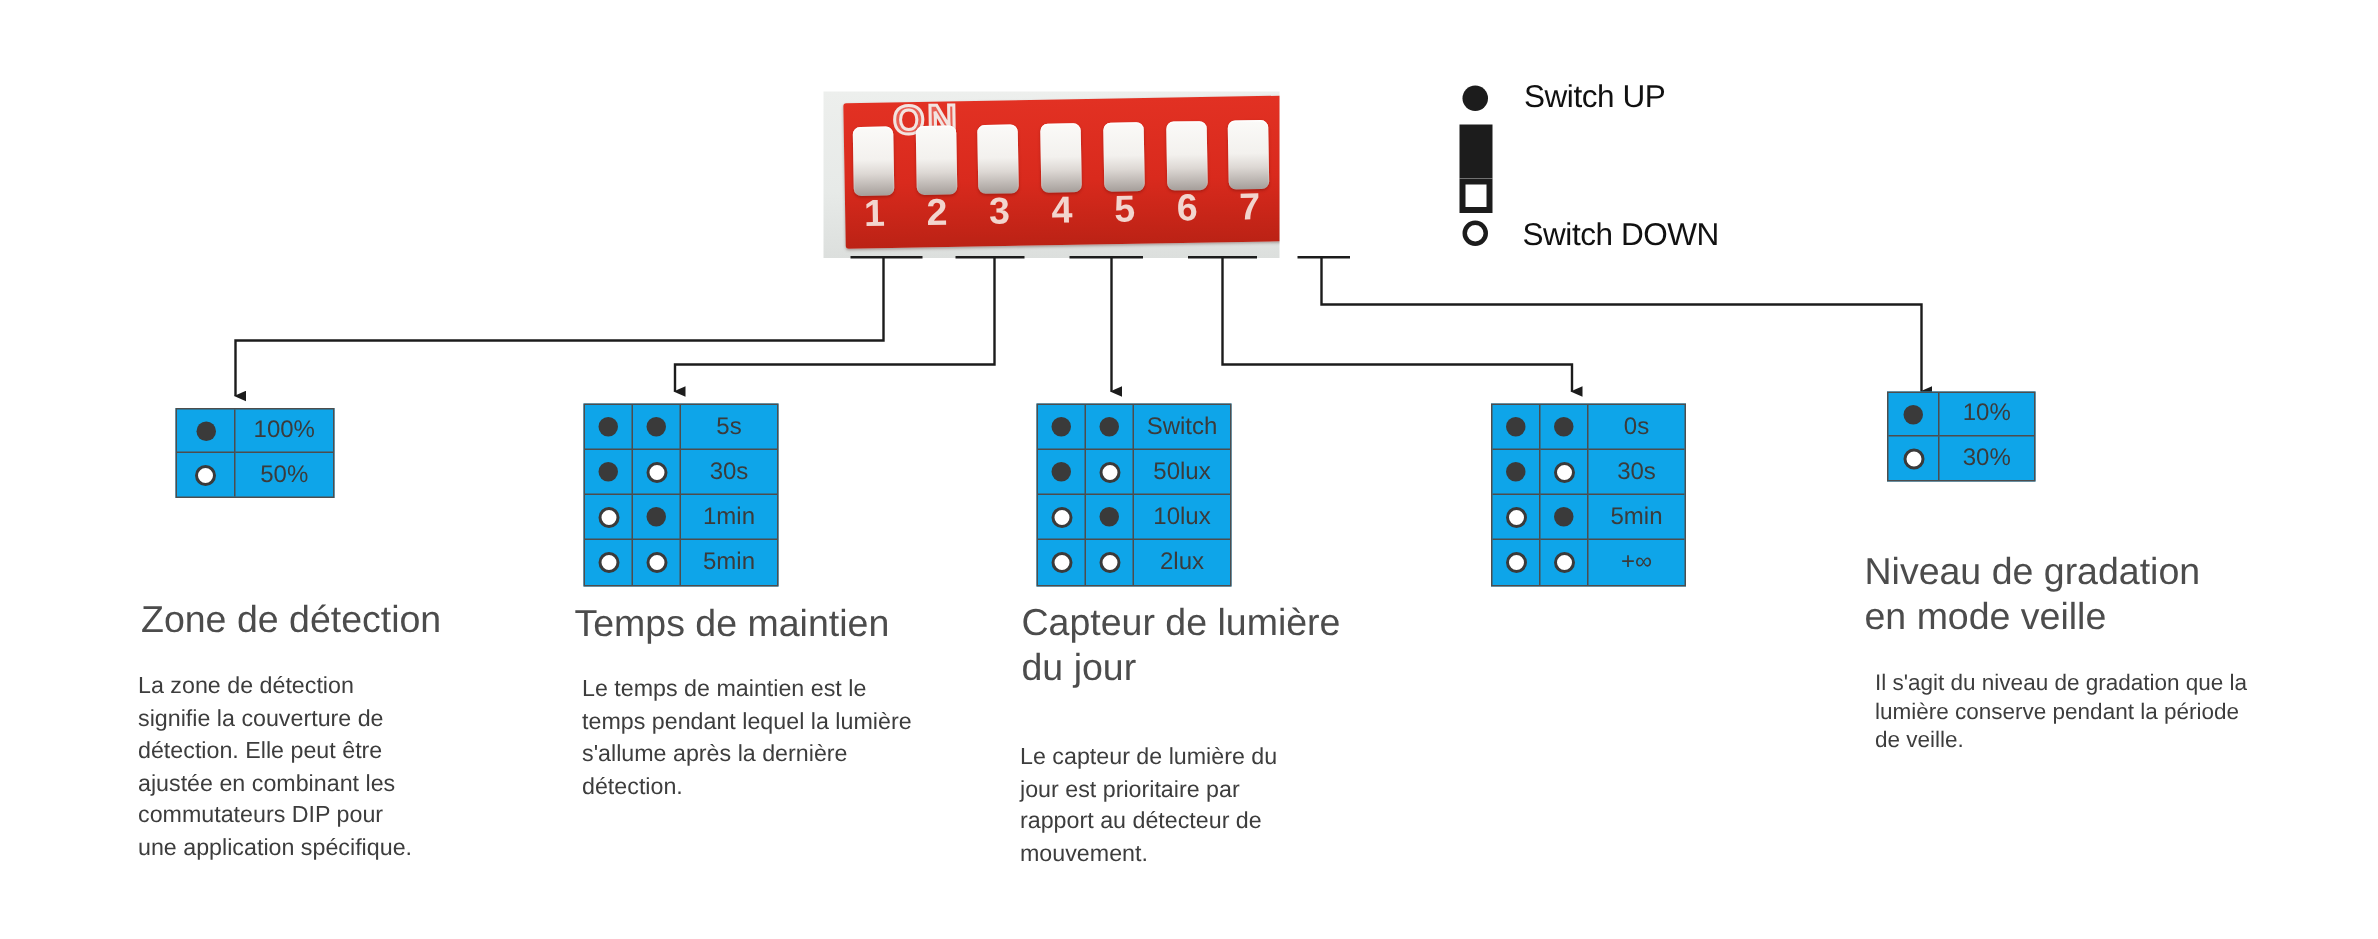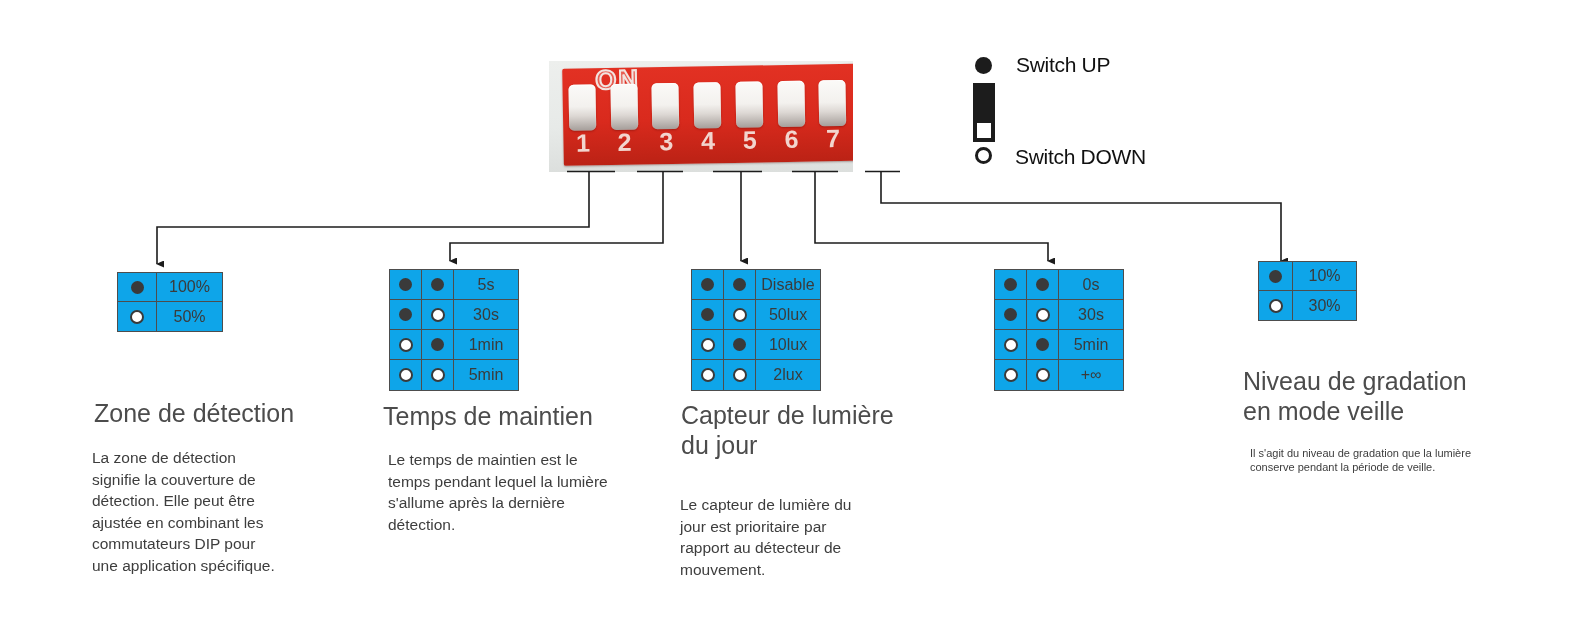--- a/index.html
+++ b/index.html
@@ -67,21 +67,21 @@
   .section-body{position:absolute;font-size:15.5px;color:#3d3d3d;line-height:1.39;}
   .t1{left:94px;top:398px;width:220px;}
   .b1{left:92px;top:447px;width:184px;}
   .t2{left:383px;top:401px;width:250px;}
   .b2{left:388px;top:449px;width:232px;}
   .t3{left:681px;top:400px;width:230px;}
   .b3{left:680px;top:494px;width:188px;}
   .t4{left:982px;top:401px;width:150px;}
   .b4{left:978px;top:481px;width:202px;}
   .t5{left:1243px;top:366px;width:245px;}
-  .b5{left:1250px;top:446px;width:250px;font-size:11px;line-height:1.28;}
+  .b5{left:1250px;top:446px;width:250px;font-size:15px;line-height:1.28;}
 </style>
 </head>
 <body>
 
 <div class="canvas">
 
   <div class="photo">
     <div class="red-body">
       <div class="on-label">ON</div>
       <div class="logo-circle">G</div>
@@ -177,21 +177,21 @@
       </div>
       <div class="cell value-cell last-col last-row">5min</div>
     </div>
   <div class="dip-table" style="left:691px;top:269px;grid-template-columns:32px 32px 64px;grid-auto-rows:30px;">
       <div class="cell">
         <span class="circle filled"></span>
       </div>
       <div class="cell">
         <span class="circle filled"></span>
       </div>
-      <div class="cell value-cell last-col">Disable</div>
+      <div class="cell value-cell last-col">Switch</div>
       <div class="cell">
         <span class="circle filled"></span>
       </div>
       <div class="cell">
         <span class="circle hollow"></span>
       </div>
       <div class="cell value-cell last-col">50lux</div>
       <div class="cell">
         <span class="circle hollow"></span>
       </div>

